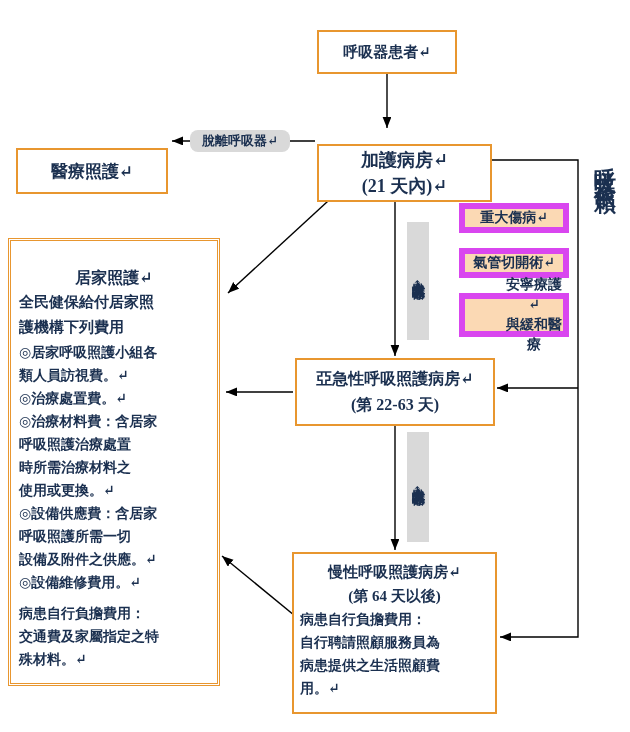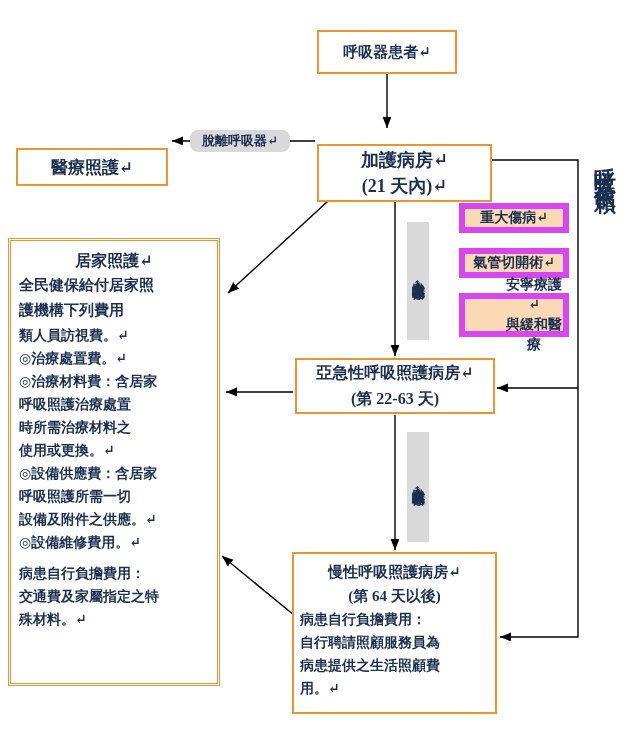--- a/index.html
+++ b/index.html
@@ -35,26 +35,26 @@
     left: 317px; top: 30px; width: 140px; height: 44px;
     font-size: 15px;
   }
   
   #node-icu {
     left: 317px; top: 144px; width: 175px; height: 58px;
     font-size: 18px; line-height: 26px;
   }
   
   #node-medcare {
-    left: 16px; top: 148px; width: 152px; height: 38px;
+    left: 16px; top: 148px; width: 152px; height: 46px;
     font-size: 17px;
   }
   
   #node-subacute {
-    left: 295px; top: 358px; width: 200px; height: 56px;
+    left: 295px; top: 358px; width: 200px; height: 68px;
     font-size: 16px; line-height: 26px; text-align: right;
   }
   
   #node-chronic {
     left: 292px; top: 552px; width: 205px; height: 162px;
     font-size: 15px; line-height: 24px;
     justify-content: flex-start;
     padding-top: 6px;
   }
   #node-chronic .sub {
@@ -65,21 +65,21 @@
     padding-left: 6px;
     box-sizing: border-box;
   }
   
   #node-home {
     left: 8px; top: 238px; width: 212px; height: 448px;
     border: 3px double #E8962F;
     font-size: 14px;
     justify-content: flex-start;
     align-items: stretch;
-    padding: 8px 8px 6px 8px;
+    padding: 25px 8px 6px 8px;
     text-align: left;
     line-height: 23px;
   }
   #node-home .title {
     text-align: center;
     font-size: 16px;
     margin-bottom: 2px;
   }
   #node-home .title2 {
     font-size: 15px;
@@ -218,20 +218,21 @@
     <span class="sub">病患自行負擔費用：</span>
     <span class="sub">自行聘請照顧服務員為</span>
     <span class="sub">病患提供之生活照顧費</span>
     <span class="sub">用。↵</span>
   </div>
 
   <div class="node" id="node-home">
     <div class="title">居家照護↵</div>
     <div class="title2">全民健保給付居家照</div>
     <div class="title2">護機構下列費用</div>
+    <div class="item">◎居家呼吸照護小組各</div>
     <div class="item">  類人員訪視費。↵</div>
     <div class="item">◎治療處置費。↵</div>
     <div class="item">◎治療材料費：含居家</div>
     <div class="item">  呼吸照護治療處置</div>
     <div class="item">  時所需治療材料之</div>
     <div class="item">  使用或更換。↵</div>
     <div class="item">◎設備供應費：含居家</div>
     <div class="item">  呼吸照護所需一切</div>
     <div class="item">  設備及附件之供應。↵</div>
     <div class="item">◎設備維修費用。↵</div>

